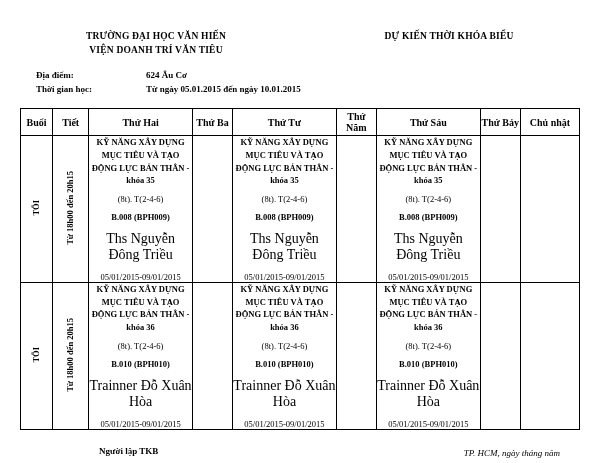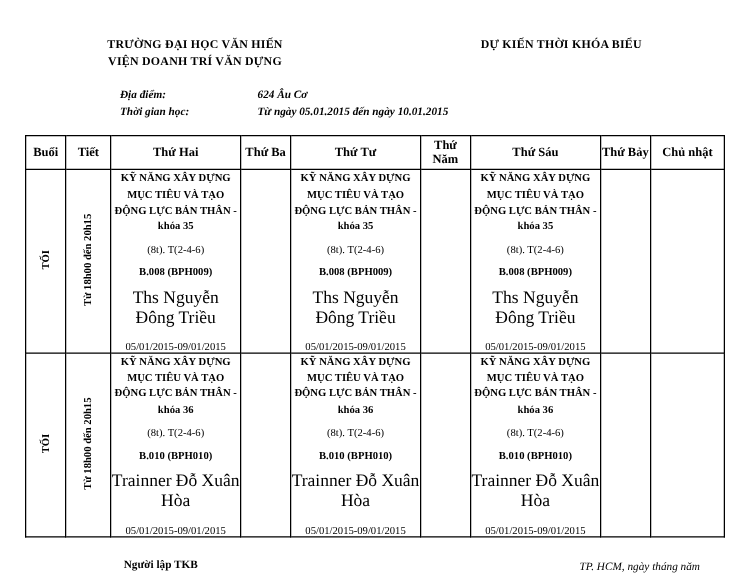--- a/index.html
+++ b/index.html
@@ -35,24 +35,23 @@
   .header-col.left { width: 260px; }
   .header-col.right { width: 250px; }
   .header-line {
     font-weight: bold;
     font-size: 9.5px;
     letter-spacing: 0.2px;
   }
   
   .meta {
     margin-top: 10px;
-    padding-left: 96px;
+    padding-left: 36px;
     font-size: 9px;
     line-height: 1.65;
-    font-style: italic;
   }
   .meta-row {
     display: flex;
   }
   .meta-label {
     font-weight: bold;
     width: 110px;
     display: inline-block;
   }
   .meta-value {
@@ -153,21 +152,21 @@
   }
 </style>
 </head>
 <body>
 
 <div class="page">
 
   <div class="header">
     <div class="header-col left">
       <div class="header-line">TRƯỜNG ĐẠI HỌC VĂN HIẾN</div>
-      <div class="header-line">VIỆN DOANH TRÍ VĂN DỰNG</div>
+      <div class="header-line">VIỆN DOANH TRÍ VĂN TIÊU</div>
     </div>
     <div class="header-col right">
       <div class="header-line">DỰ KIẾN THỜI KHÓA BIỂU</div>
     </div>
   </div>
 
   <div class="meta">
     <div class="meta-row">
       <span class="meta-label">Địa điểm:</span>
       <span class="meta-value">624 Âu Cơ</span>

